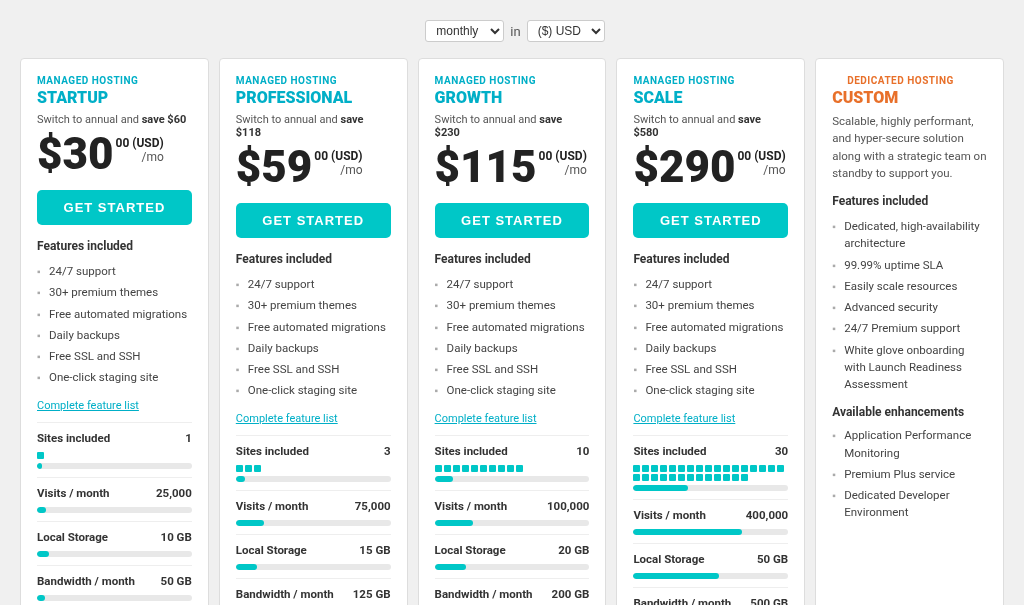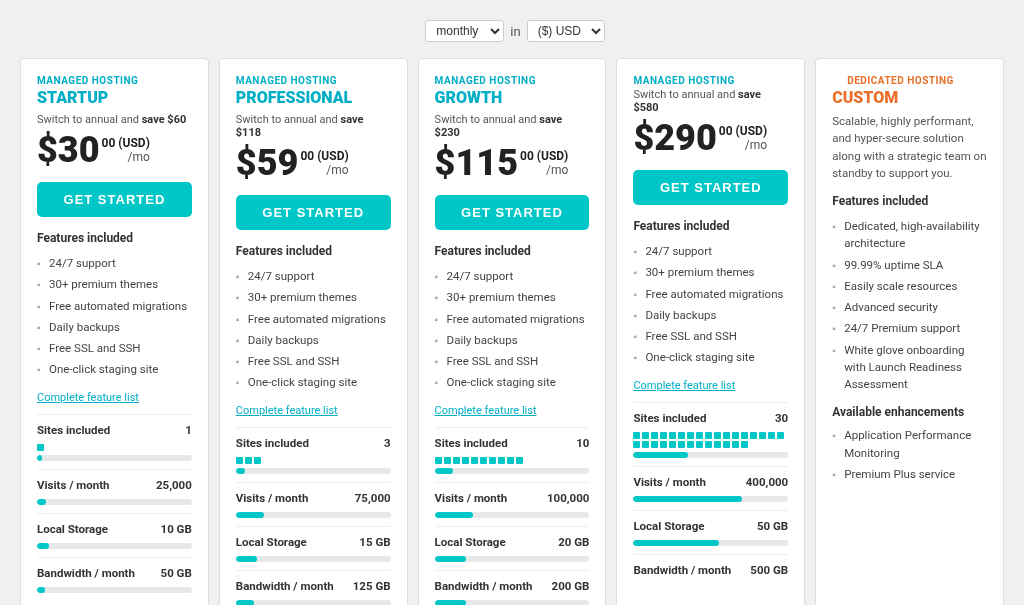--- a/index.html
+++ b/index.html
@@ -65,21 +65,21 @@
       color: #555;
       margin-bottom: 6px;
     }
     .save-text strong { font-weight: 700; color: #333; }
     .price-row {
       display: flex;
       align-items: flex-start;
       margin-bottom: 14px;
     }
     .price-dollar {
-      font-size: 36px;
+      font-size: 44px;
       font-weight: 900;
       color: #222;
       line-height: 1;
     }
     .price-sup {
       font-size: 12px;
       font-weight: 700;
       color: #222;
       margin-top: 4px;
     }
@@ -417,20 +417,21 @@
           <span class="spec-value">200 GB</span>
         </div>
         <div class="bar-track">
           <div class="bar-fill" style="width:20%"></div>
         </div>
 
       </div>
     </div>
     <div class="card">
       <div class="card-label ">MANAGED HOSTING</div>
+      <div class="card-title ">SCALE</div>
       <div class="save-text">Switch to annual and <strong>save $580</strong></div>
       <div class="price-row">
       <span class="price-dollar">$290</span>
       <div style="display:flex;flex-direction:column;margin-left:2px;">
         <span class="price-sup">00 (USD)</span>
         <span class="price-mo">/mo</span>
       </div>
     </div>
       <button class="btn-started">GET STARTED</button>
       <div class="features-label">Features included</div>
@@ -517,14 +518,15 @@
       <div class="features-label">Features included</div>
       <div class="feature-item">Dedicated, high-availability architecture</div>
       <div class="feature-item">99.99% uptime SLA</div>
       <div class="feature-item">Easily scale resources</div>
       <div class="feature-item">Advanced security</div>
       <div class="feature-item">24/7 Premium support</div>
       <div class="feature-item">White glove onboarding with Launch Readiness Assessment</div>
       <div class="enhancements-label">Available enhancements</div>
       <div class="feature-item">Application Performance Monitoring</div>
       <div class="feature-item">Premium Plus service</div>
+      <div class="feature-item">Dedicated Developer Environment</div>
     </div>
   </div>
 
 </body></html>

